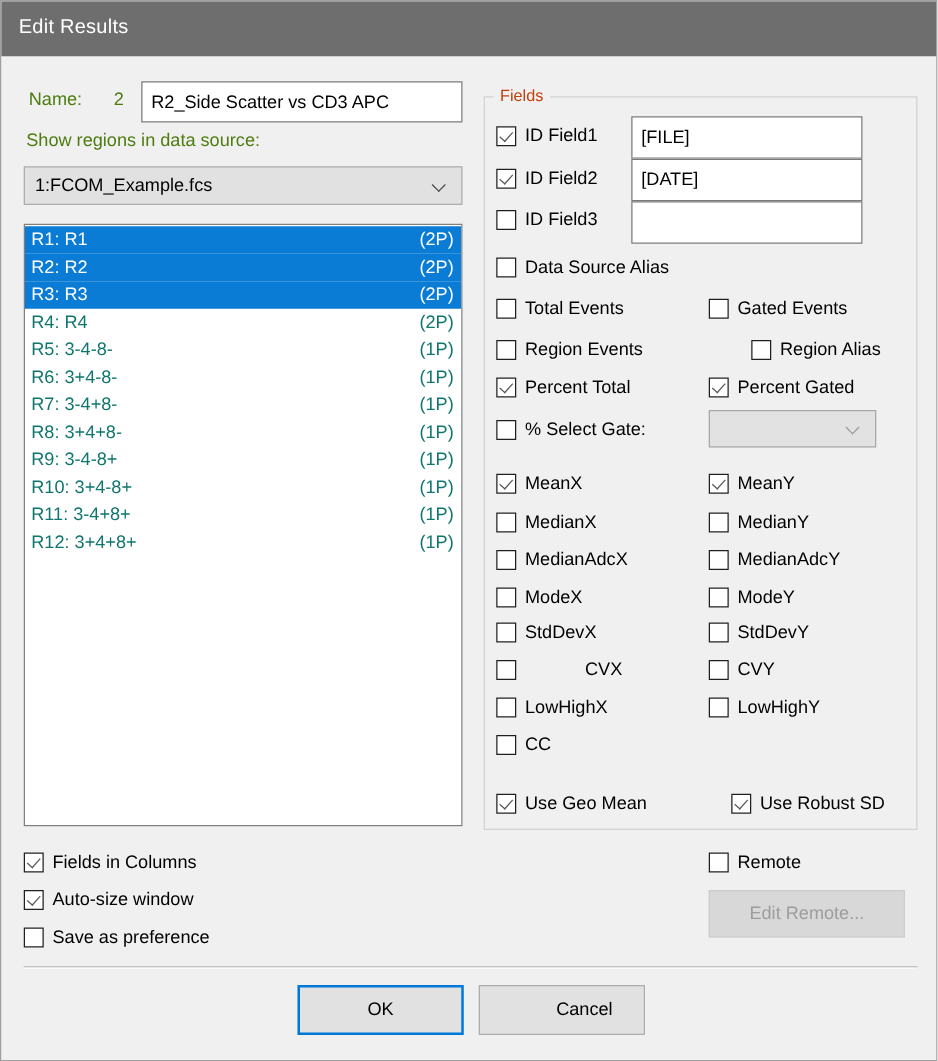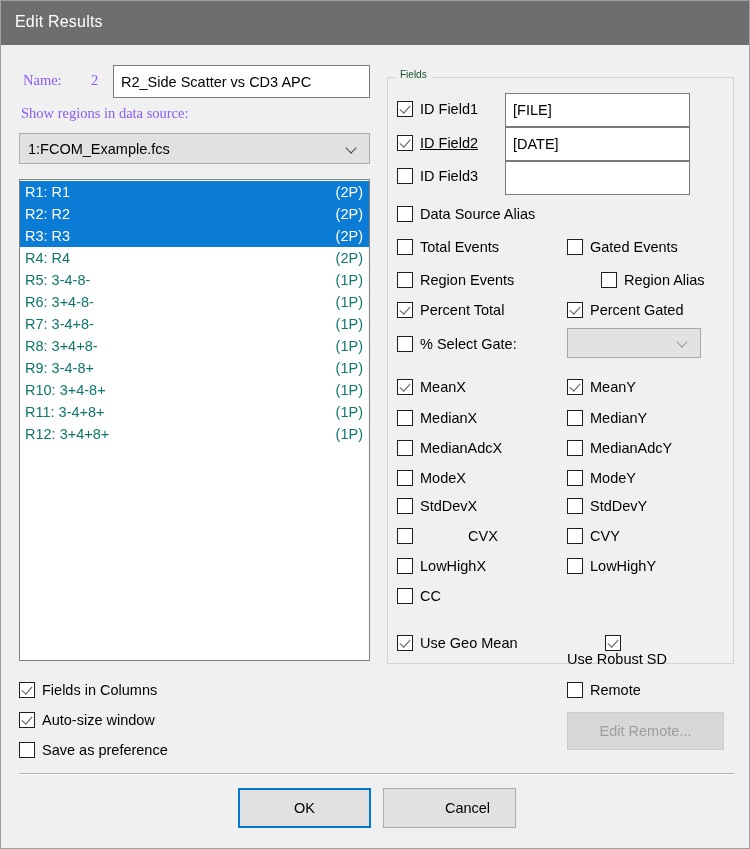--- a/index.html
+++ b/index.html
@@ -39,22 +39,21 @@
     left: 14px;
     top: 12px;
     font-size: 16px;
     color: #ffffff;
     letter-spacing: 0.2px;
   }
   
   .lbl {
     position: absolute;
     white-space: nowrap;
-    color: #8b5cf6;
-    font-family: Liberation Serif, serif;
+    color: #4d7c0f;
   }
   .cb-row {
     position: absolute;
     display: flex;
     align-items: center;
     white-space: nowrap;
   }
   .cbox {
     width: 16px;
     height: 16px;
@@ -194,27 +193,27 @@
     box-sizing: border-box;
     border: 1px solid #d2d2d2;
     background: transparent;
   }
   #fields-legend {
     position: absolute;
     left: 394px;
     top: 68px;
     background: #f0f0f0;
     padding: 0 5px;
-    font-size: 10px;
-    color: #14532d;
+    font-size: 13px;
+    color: #c2410c;
     z-index: 2;
   }
   
   #cb-idfield1 { left: 396px; top: 100px; }
-  #cb-idfield2 { left: 396px; top: 134px; text-decoration: underline; }
+  #cb-idfield2 { left: 396px; top: 134px; }
   #cb-idfield3 { left: 396px; top: 167px; }
   .idinput {
     position: absolute;
     left: 504px;
     width: 185px;
     height: 34px;
     box-sizing: border-box;
     border: 1px solid #7a7a7a;
     background: #ffffff;
     font-family: "Liberation Sans", sans-serif;
@@ -257,21 +256,21 @@
   #cb-modex       { left: 396px; top: 469px; }
   #cb-modey       { left: 566px; top: 469px; }
   #cb-stddevx     { left: 396px; top: 497px; }
   #cb-stddevy     { left: 566px; top: 497px; }
   #cb-cvx         { left: 396px; top: 527px; gap: 48px; }
   #cb-cvy         { left: 566px; top: 527px; }
   #cb-lowhighx    { left: 396px; top: 557px; }
   #cb-lowhighy    { left: 566px; top: 557px; }
   #cb-cc          { left: 396px; top: 587px; }
   #cb-geomean     { left: 396px; top: 634px; }
-  #cb-robustsd    { left: 566px; top: 634px; flex-direction: column; }
+  #cb-robustsd    { left: 584px; top: 634px; }
   
   #cb-fieldscolumns { left: 18px; top: 681px; justify-content: center; }
   #cb-autosize      { left: 18px; top: 711px; }
   #cb-savepref      { left: 18px; top: 741px; }
   #cb-remote        { left: 566px; top: 681px; }
   #edit-remote-btn {
     position: absolute;
     left: 566px;
     top: 711px;
     width: 157px;

